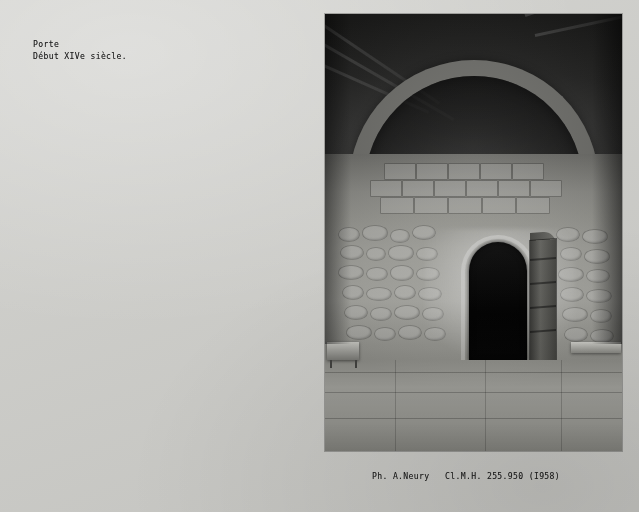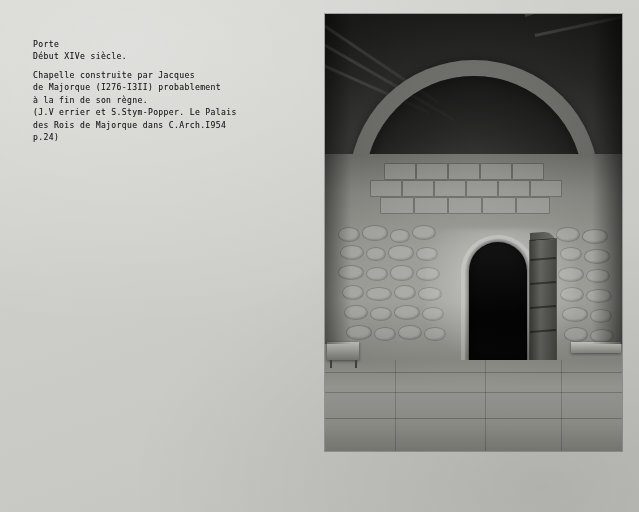--- a/index.html
+++ b/index.html
@@ -270,28 +270,23 @@
 </style>
 </head>
 <body>
 
 <div class="card">
   <div class="paper-tone"></div>
 
   <div class="typed" id="notes-top">Porte
 Début XIVe siècle.</div>
 
-  <div class="typed" id="notes-block2">Chapelle construite par Jacques
-de Majorque (I276-I3II) probablement
-à la fin de son règne.
-(J.V errier et S.Stym-Popper. Le Palais
-des Rois de Majorque dans C.Arch.I954
-p.24)</div>
-
-
+
+
+  <div class="typed" id="credit-line">Ph. A.Neury   Cl.M.H. 255.950 (I958)</div>
 
   <div class="photo-frame">
     <div class="photo">
 
       <div class="vault-dark"></div>
 
       <div class="rib" style="left:-10px; top:4px; width:150px; transform: rotate(34deg);"></div>
       <div class="rib" style="left:-10px; top:24px; width:160px; transform: rotate(30deg);"></div>
       <div class="rib" style="left:-6px; top:48px; width:120px; transform: rotate(24deg);"></div>
       <div class="rib" style="left:200px; top:0px; width:130px; transform: rotate(-18deg);"></div>

